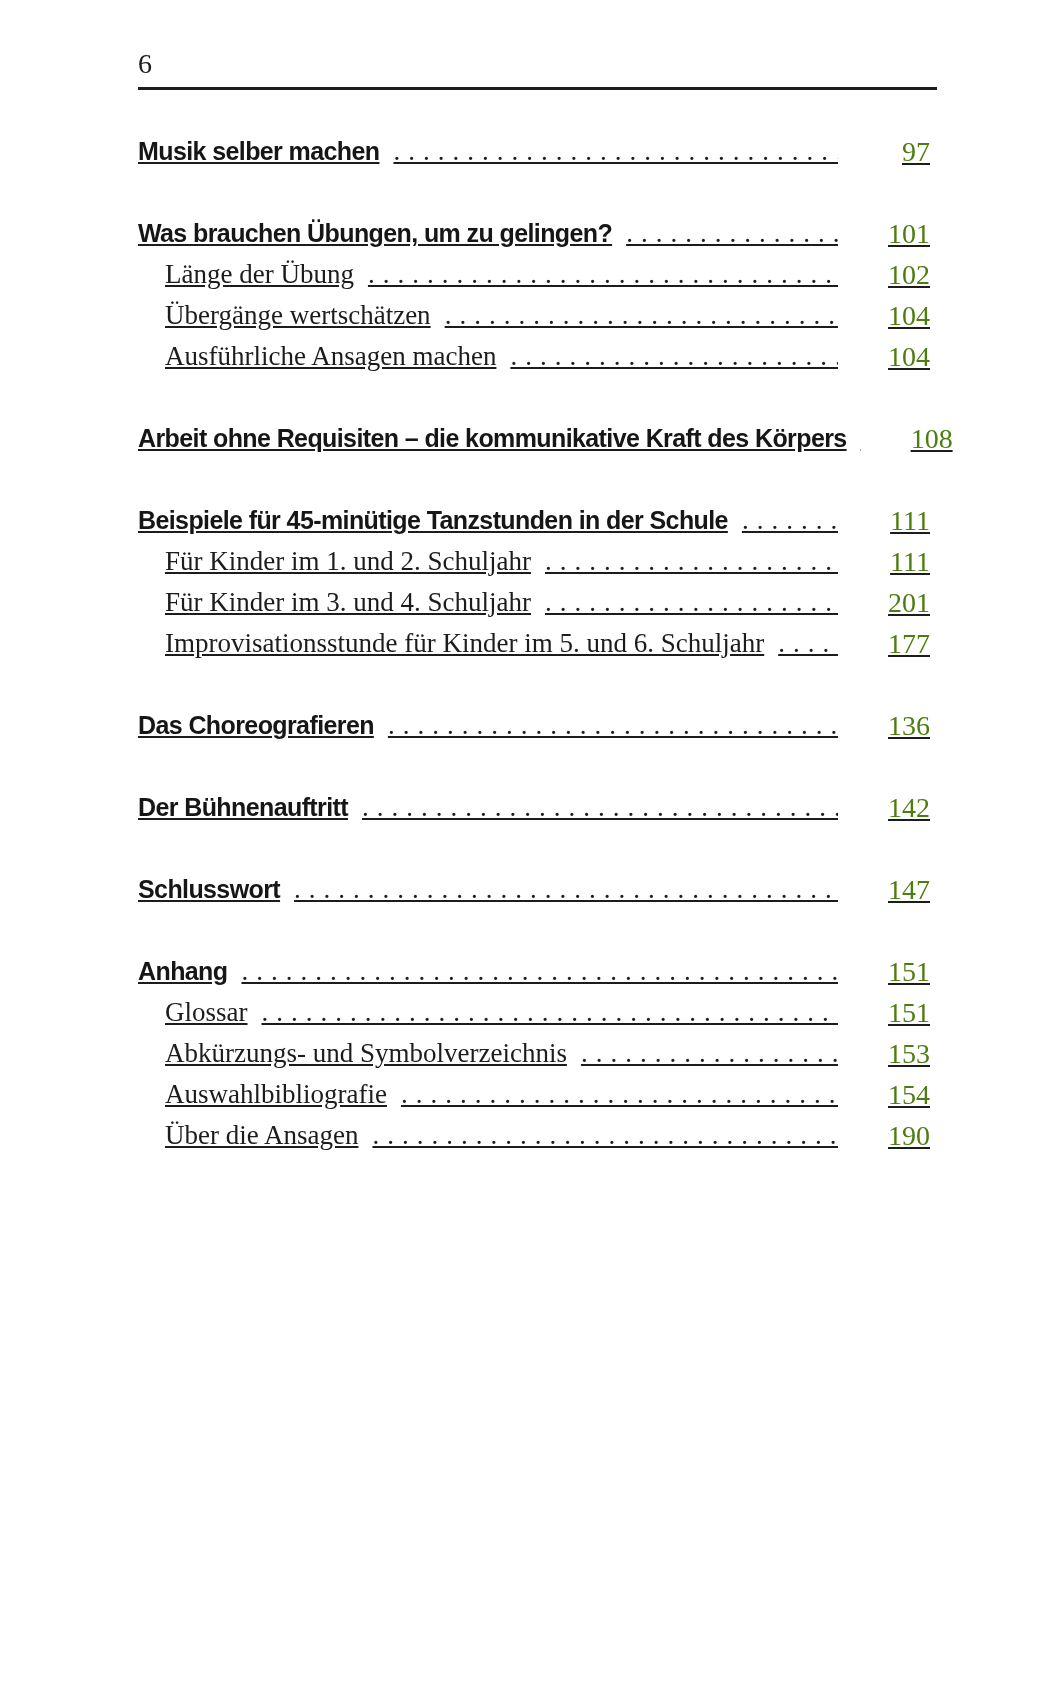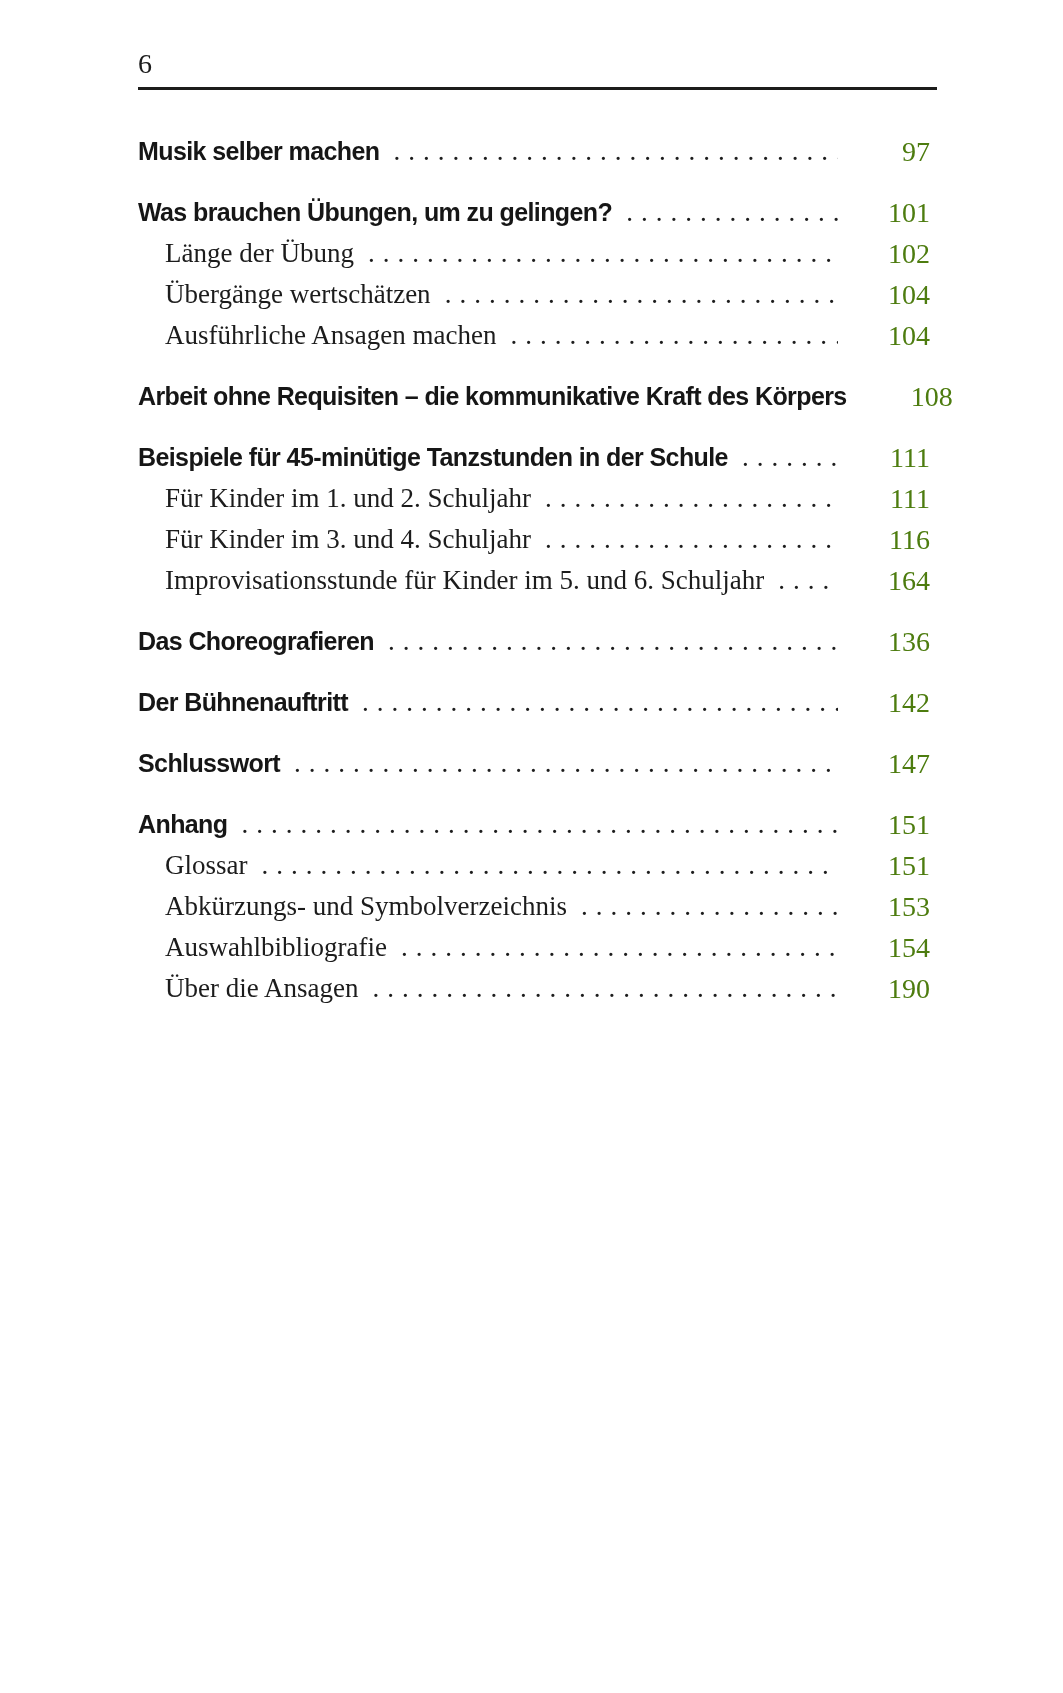--- a/index.html
+++ b/index.html
@@ -32,27 +32,28 @@
   .header-rule {
     margin-top: 9px;
     border: none;
     border-top: 3px solid #1d1d1b;
     width: 100%;
   }
   .toc {
     margin-top: 41px;
   }
   .toc-group + .toc-group {
-    margin-top: 20px;
+    margin-top: 41px;
   }
   .toc-row {
     display: flex;
     align-items: center;
     line-height: 41px;
     white-space: nowrap;
+    text-decoration: underline;
   }
   .toc-label {
     flex: 0 0 auto;
   }
   .toc-row.level0 .toc-label {
     font-family: "Liberation Sans", sans-serif;
     font-weight: bold;
     font-size: 25px;
     letter-spacing: -0.6px;
     color: #161616;
@@ -138,26 +139,26 @@
             <span class="toc-page">111</span>
           </div>
           <div class="toc-row level1">
             <span class="toc-label">Für Kinder im 1. und 2. Schuljahr</span>
             <span class="toc-dots">......................................................................</span>
             <span class="toc-page">111</span>
           </div>
           <div class="toc-row level1">
             <span class="toc-label">Für Kinder im 3. und 4. Schuljahr</span>
             <span class="toc-dots">......................................................................</span>
-            <span class="toc-page">116</span>
+            <span class="toc-page">201</span>
           </div>
           <div class="toc-row level1">
             <span class="toc-label">Improvisationsstunde für Kinder im 5. und 6. Schuljahr</span>
             <span class="toc-dots">......................................................................</span>
-            <span class="toc-page">164</span>
+            <span class="toc-page">177</span>
           </div>
         </div>
         <div class="toc-group">
           <div class="toc-row level0">
             <span class="toc-label">Das Choreografieren</span>
             <span class="toc-dots">......................................................................</span>
             <span class="toc-page">136</span>
           </div>
         </div>
         <div class="toc-group">

